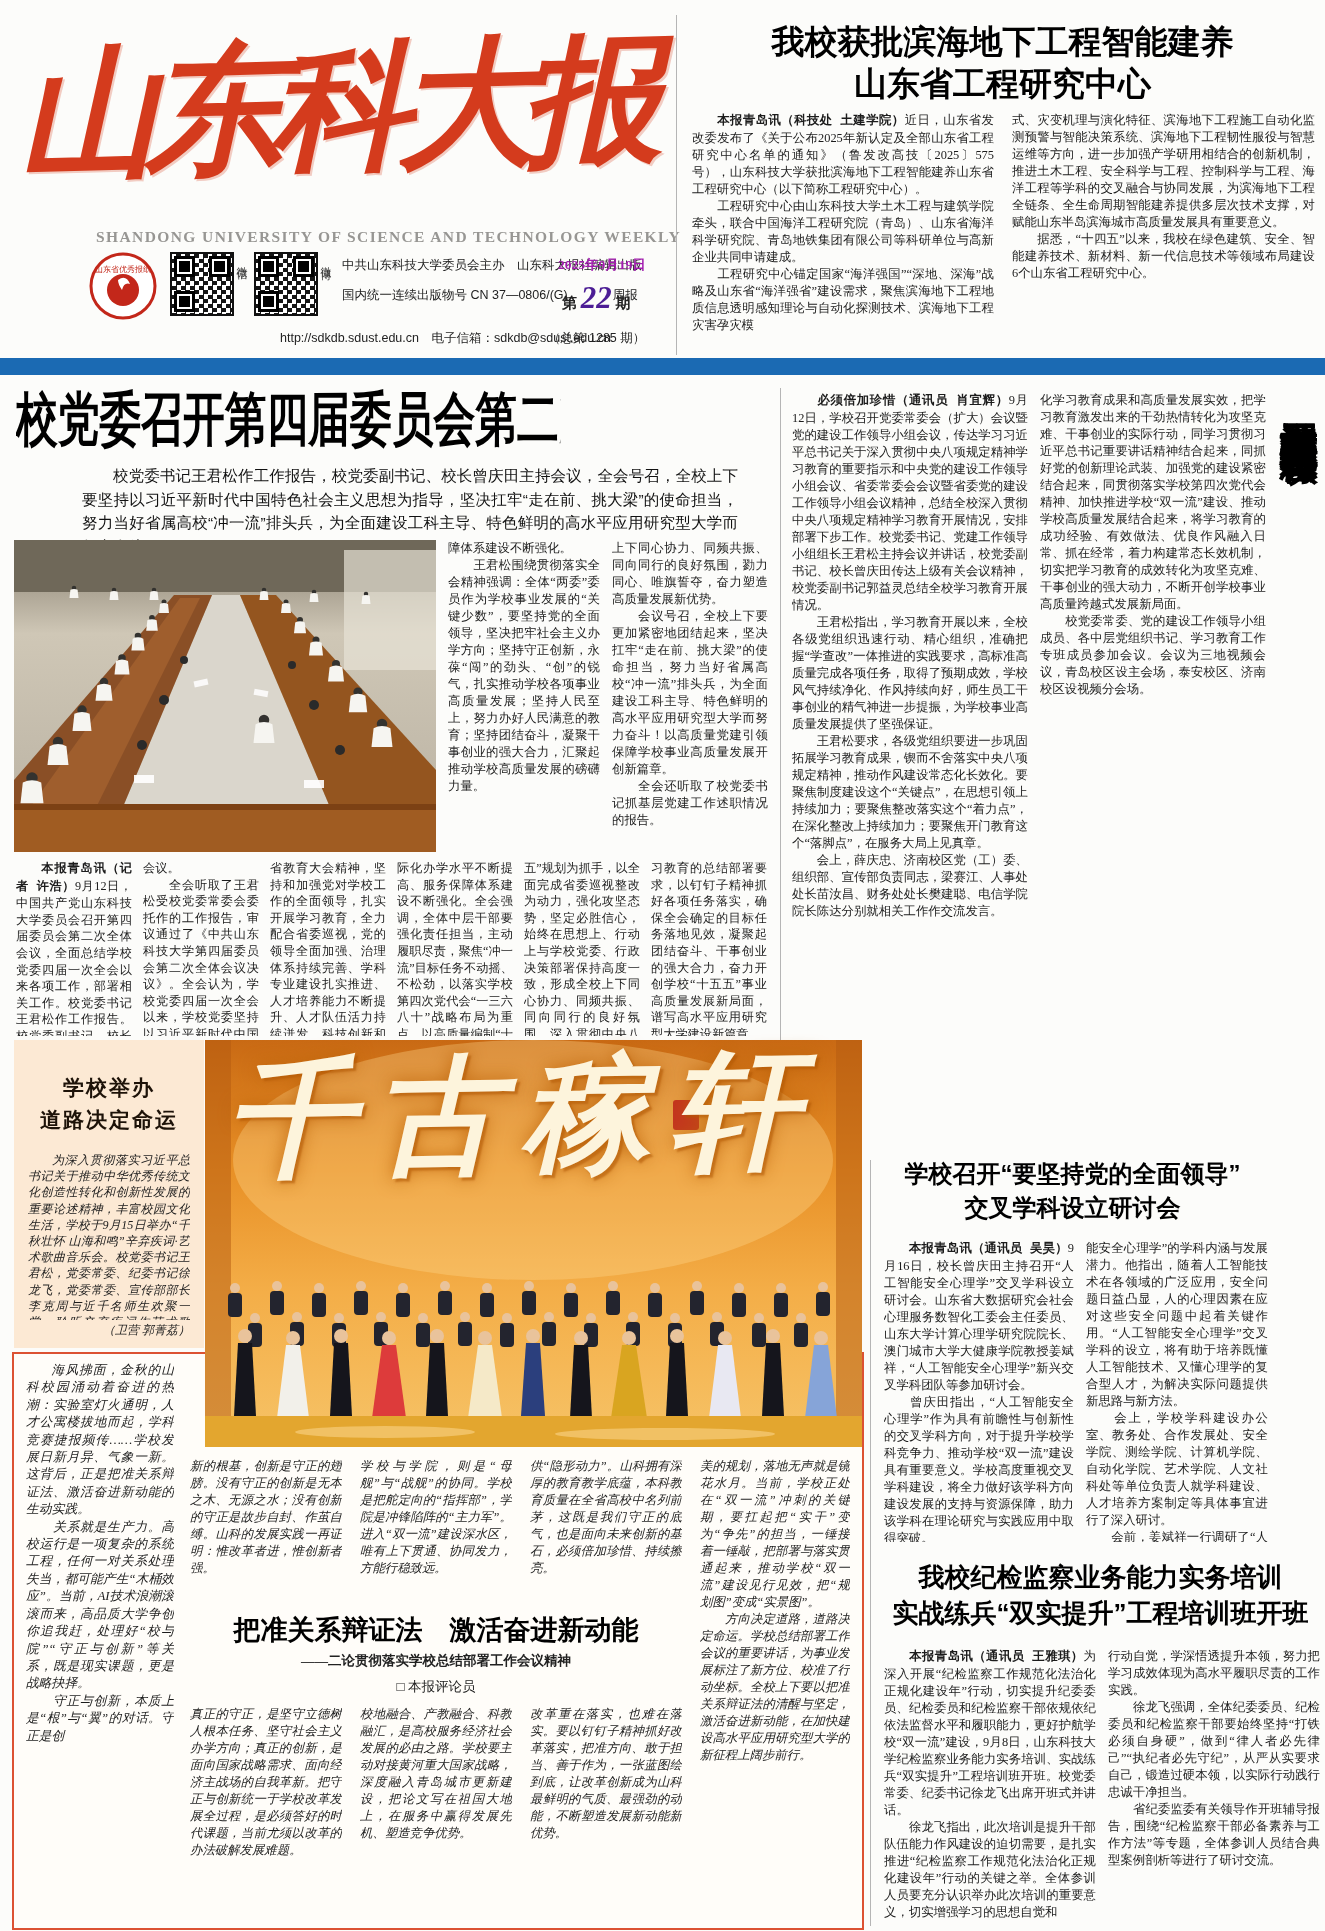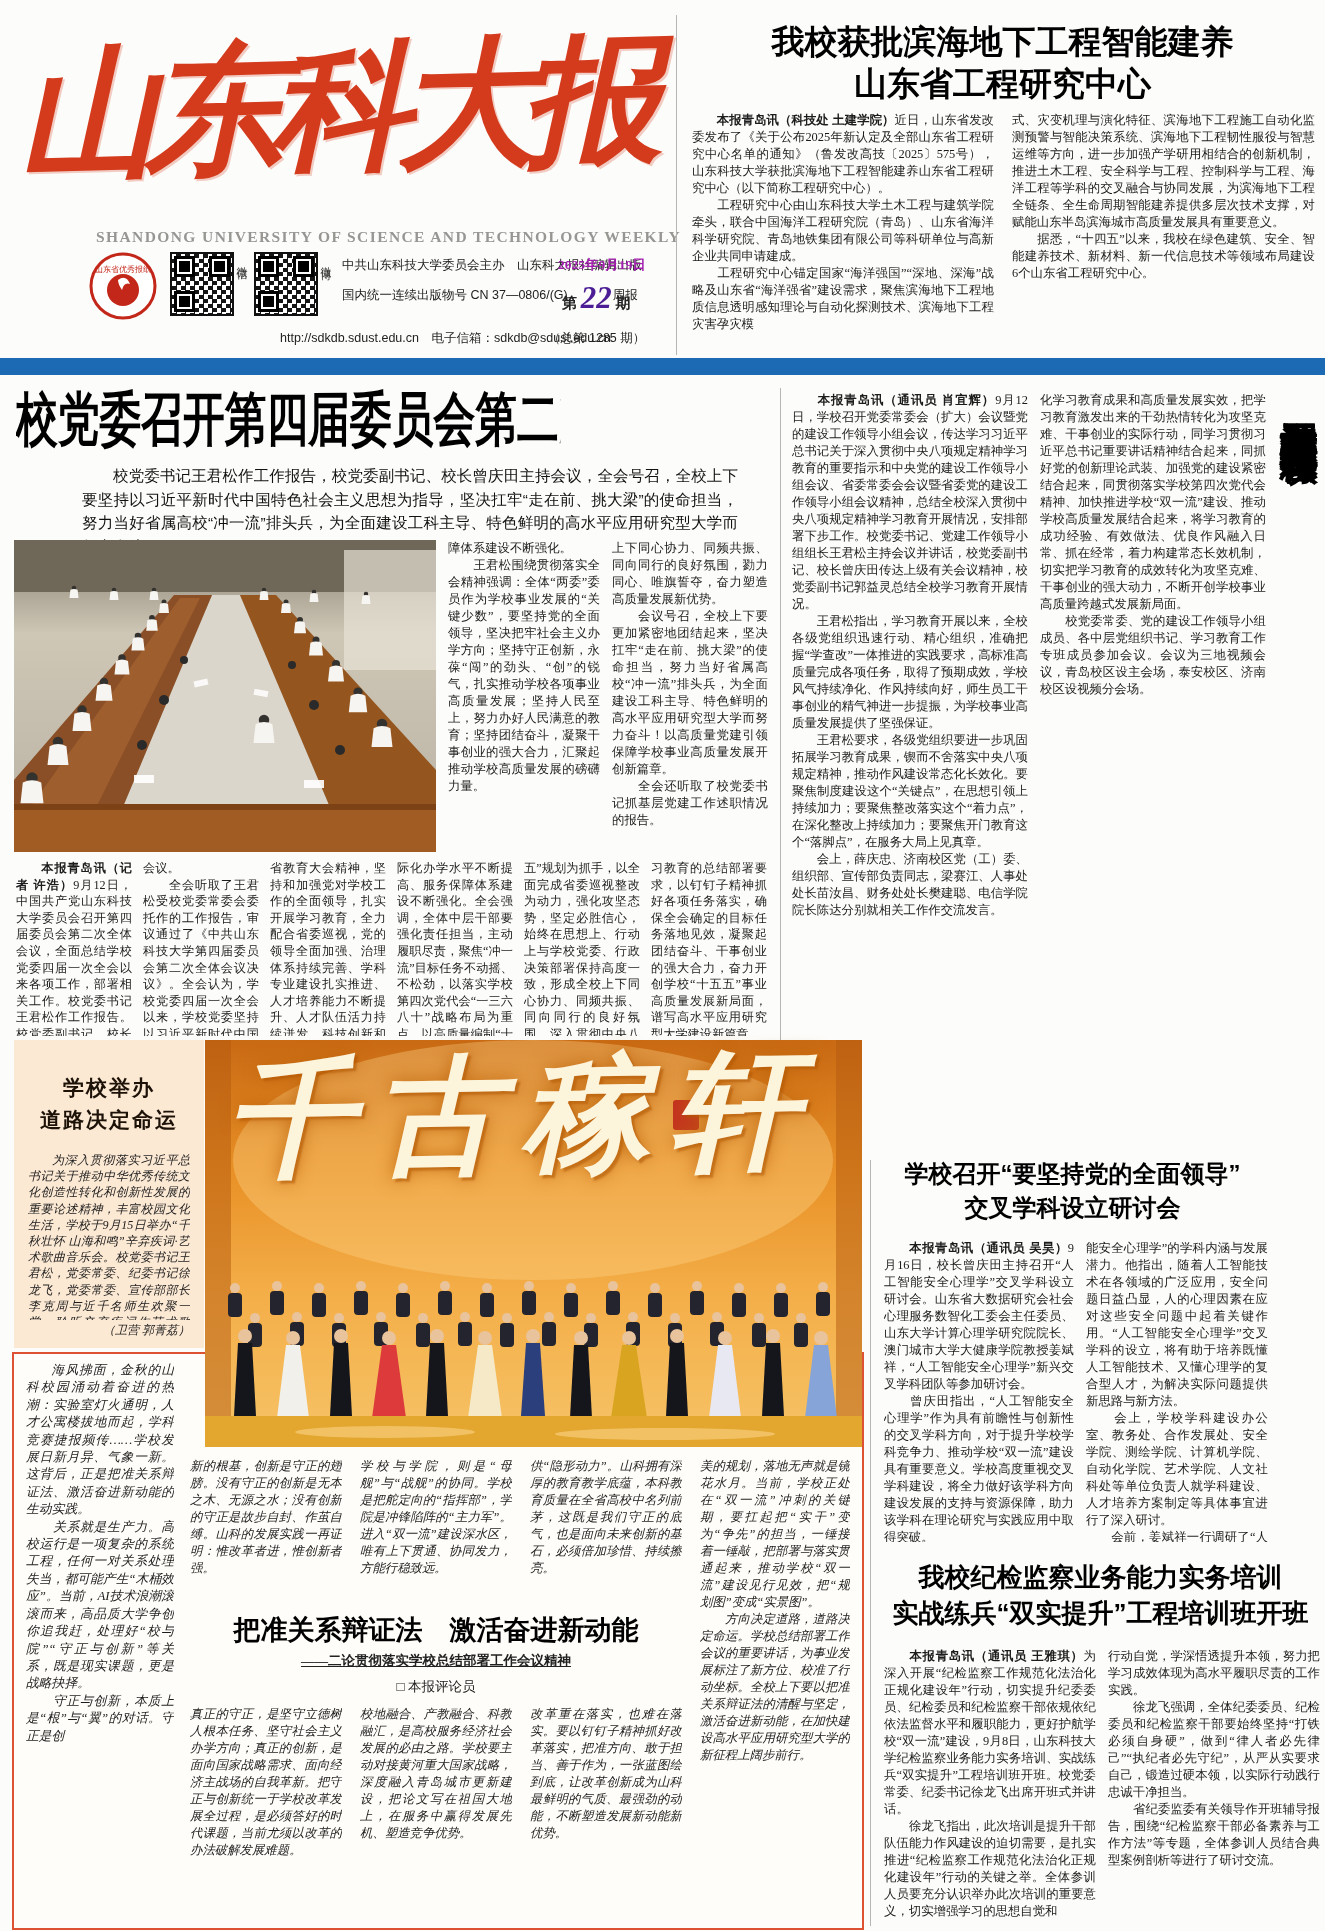--- a/index.html
+++ b/index.html
@@ -1,21 +1,21 @@
 <!DOCTYPE html>
 <html><head>
 <meta charset="utf-8">
 <style>
   html,body{margin:0;padding:0;background:#e8e8e8;}
   #page{position:relative;width:1325px;height:1931px;background:#fcfcfa;overflow:hidden;
         font-family:"Liberation Serif",serif;color:#1c1c1c;margin:0 auto;}
   .abs{position:absolute;}
   .sans{font-family:"Liberation Sans",sans-serif;}
   .col{text-align:justify;overflow:hidden;line-height:17px;font-size:12.4px;white-space:pre-line;}
-  .byline{font-weight:bold;font-family:Liberation Sans, sans-serif;}
+  .byline{font-weight:bold;font-family:Liberation Mono, monospace;}
   .vline{position:absolute;width:1px;background:#b5b5b5;}
   
   .m-title{left:18px;top:0px;width:655px;height:220px;font-size:140px;line-height:215px;
            color:#d43b1d;font-weight:900;font-style:italic;letter-spacing:-14px;
            transform:rotate(-1.5deg);white-space:nowrap;text-shadow:2px 2px 0 rgba(212,59,29,.25);}
   .m-en{left:96px;top:228px;width:580px;font-size:15.5px;color:#979693;font-weight:bold;
         letter-spacing:1.4px;white-space:nowrap;}
   .emblem{left:88px;top:250px;width:70px;height:72px;}
   .qr{position:absolute;width:60px;height:60px;background:repeating-conic-gradient(#151515 0% 25%,#fff 0% 50%);
       background-size:9px 9px;border:2px solid #111;}
@@ -172,21 +172,21 @@
   <div class="abs col" style="left:16px;top:860px;width:116px;height:176px;font-size:12.2px;line-height:16.6px;"><span style="display:inline-block;width:2em;"></span><span class="byline">本报青岛讯（记者 许浩）</span><span>9月12日，中国共产党山东科技大学委员会召开第四届委员会第二次全体会议，全面总结学校党委四届一次全会以来各项工作，部署相关工作。校党委书记王君松作工作报告。校党委副书记、校长曾庆田主持会议。校党委委员出席会议，纪委委员列席</span></div>
   <div class="abs col" style="left:143px;top:860px;width:116px;height:176px;font-size:12.2px;line-height:16.6px;">会议。
 　　全会听取了王君松受校党委常委会委托作的工作报告，审议通过了《中共山东科技大学第四届委员会第二次全体会议决议》。全会认为，学校党委四届一次全会以来，学校党委坚持以习近平新时代中国特色社会主义思想为指导，全面落实全国、全</div>
   <div class="abs col" style="left:270px;top:860px;width:116px;height:176px;font-size:12.2px;line-height:16.6px;">省教育大会精神，坚持和加强党对学校工作的全面领导，扎实开展学习教育，全力配合省委巡视，党的领导全面加强、治理体系持续完善、学科专业建设扎实推进、人才培养能力不断提升、人才队伍活力持续迸发、科技创新和社会服务能力持续提升、国</div>
   <div class="abs col" style="left:397px;top:860px;width:116px;height:176px;font-size:12.2px;line-height:16.6px;">际化办学水平不断提高、服务保障体系建设不断强化。全会强调，全体中层干部要强化责任担当，主动履职尽责，聚焦“冲一流”目标任务不动摇、不松劲，以落实学校第四次党代会“一三六八十”战略布局为重点，以高质量编制“十五</div>
   <div class="abs col" style="left:524px;top:860px;width:116px;height:176px;font-size:12.2px;line-height:16.6px;">五”规划为抓手，以全面完成省委巡视整改为动力，强化攻坚态势，坚定必胜信心，始终在思想上、行动上与学校党委、行政决策部署保持高度一致，形成全校上下同心协力、同频共振、同向同行的良好氛围，深入贯彻中央八项规定精神学</div>
   <div class="abs col" style="left:651px;top:860px;width:116px;height:176px;font-size:12.2px;line-height:16.6px;">习教育的总结部署要求，以钉钉子精神抓好各项任务落实，确保全会确定的目标任务落地见效，凝聚起团结奋斗、干事创业的强大合力，奋力开创学校“十五五”事业高质量发展新局面，谱写高水平应用研究型大学建设新篇章。</div>
 
   <div class="vline" style="left:780px;top:388px;height:760px;"></div>
 
-  <div class="abs col" style="left:792px;top:392px;width:236px;height:756px;"><span style="display:inline-block;width:2em;"></span><span class="byline">本报青岛讯（通讯员 肖宜辉）</span><span>9月12日，学校召开党委常委会（扩大）会议暨党的建设工作领导小组会议，传达学习习近平总书记关于深入贯彻中央八项规定精神学习教育的重要指示和中央党的建设工作领导小组会议、省委常委会会议暨省委党的建设工作领导小组会议精神，总结全校深入贯彻中央八项规定精神学习教育开展情况，安排部署下步工作。校党委书记、党建工作领导小组组长王君松主持会议并讲话，校党委副书记、校长曾庆田传达上级有关会议精神，校党委副书记郭益灵总结全校学习教育开展情况。
+  <div class="abs col" style="left:792px;top:392px;width:236px;height:756px;"><span style="display:inline-block;width:2em;"></span><span class="byline">必须倍加珍惜（通讯员 肖宜辉）</span><span>9月12日，学校召开党委常委会（扩大）会议暨党的建设工作领导小组会议，传达学习习近平总书记关于深入贯彻中央八项规定精神学习教育的重要指示和中央党的建设工作领导小组会议、省委常委会会议暨省委党的建设工作领导小组会议精神，总结全校深入贯彻中央八项规定精神学习教育开展情况，安排部署下步工作。校党委书记、党建工作领导小组组长王君松主持会议并讲话，校党委副书记、校长曾庆田传达上级有关会议精神，校党委副书记郭益灵总结全校学习教育开展情况。
 　　王君松指出，学习教育开展以来，全校各级党组织迅速行动、精心组织，准确把握“学查改”一体推进的实践要求，高标准高质量完成各项任务，取得了预期成效，学校风气持续净化、作风持续向好，师生员工干事创业的精气神进一步提振，为学校事业高质量发展提供了坚强保证。
 　　王君松要求，各级党组织要进一步巩固拓展学习教育成果，锲而不舍落实中央八项规定精神，推动作风建设常态化长效化。要聚焦制度建设这个“关键点”，在思想引领上持续加力；要聚焦整改落实这个“着力点”，在深化整改上持续加力；要聚焦开门教育这个“落脚点”，在服务大局上见真章。
 　　会上，薛庆忠、济南校区党（工）委、组织部、宣传部负责同志，梁赛江、人事处处长苗汝昌、财务处处长樊建聪、电信学院院长陈达分别就相关工作作交流发言。</span></div>
   <div class="abs col" style="left:1040px;top:392px;width:226px;height:756px;">化学习教育成果和高质量发展实效，把学习教育激发出来的干劲热情转化为攻坚克难、干事创业的实际行动，同学习贯彻习近平总书记重要讲话精神结合起来，同抓好党的创新理论武装、加强党的建设紧密结合起来，同贯彻落实学校第四次党代会精神、加快推进学校“双一流”建设、推动学校高质量发展结合起来，将学习教育的成功经验、有效做法、优良作风融入日常、抓在经常，着力构建常态长效机制，切实把学习教育的成效转化为攻坚克难、干事创业的强大动力，不断开创学校事业高质量跨越式发展新局面。
 　　校党委常委、党的建设工作领导小组成员、各中层党组织书记、学习教育工作专班成员参加会议。会议为三地视频会议，青岛校区设主会场，泰安校区、济南校区设视频分会场。</div>
   <div class="abs vheadline">学校召开深入贯彻中央八项规定精神学习教育总结会议</div>
 
   <div class="abs concert-box">
     <div class="abs c-head" style="left:0;top:34px;width:190px;">学校举办</div>
     <div class="abs c-head" style="left:0;top:66px;width:190px;">道路决定命运</div>
@@ -306,21 +306,21 @@
   <div class="abs edit-box"></div>
   <div class="abs col kai" style="left:26px;top:1362px;width:148px;height:554px;font-size:12.8px;line-height:17.4px;text-indent:2em;">海风拂面，金秋的山科校园涌动着奋进的热潮：实验室灯火通明，人才公寓楼拔地而起，学科竞赛捷报频传……学校发展日新月异、气象一新。这背后，正是把准关系辩证法、激活奋进新动能的生动实践。
 　　关系就是生产力。高校运行是一项复杂的系统工程，任何一对关系处理失当，都可能产生“木桶效应”。当前，AI技术浪潮滚滚而来，高品质大学争创你追我赶，处理好“校与院”“守正与创新”等关系，既是现实课题，更是战略抉择。
 　　守正与创新，本质上是“根”与“翼”的对话。守正是创</div>
 
   <div class="abs col kai" style="left:190px;top:1458px;width:152px;height:146px;">新的根基，创新是守正的翅膀。没有守正的创新是无本之木、无源之水；没有创新的守正是故步自封、作茧自缚。山科的发展实践一再证明：惟改革者进，惟创新者强。</div>
   <div class="abs col kai" style="left:360px;top:1458px;width:152px;height:146px;">学校与学院，则是“母舰”与“战舰”的协同。学校是把舵定向的“指挥部”，学院是冲锋陷阵的“主力军”。进入“双一流”建设深水区，唯有上下贯通、协同发力，方能行稳致远。</div>
   <div class="abs col kai" style="left:530px;top:1458px;width:152px;height:146px;">供“隐形动力”。山科拥有深厚的教育教学底蕴，本科教育质量在全省高校中名列前茅，这既是我们守正的底气，也是面向未来创新的基石，必须倍加珍惜、持续擦亮。</div>
 
   <div class="abs etitle sans" style="left:190px;top:1612px;width:492px;">把准关系辩证法　激活奋进新动能</div>
-  <div class="abs esub" style="left:190px;top:1652px;width:492px;font-weight:bold;text-decoration:underline;">——二论贯彻落实学校总结部署工作会议精神</div>
+  <div class="abs esub" style="left:190px;top:1652px;width:492px;font-weight:bold;">——二论贯彻落实学校总结部署工作会议精神</div>
   <div class="abs esub" style="left:190px;top:1678px;width:492px;">□ 本报评论员</div>
 
   <div class="abs col kai" style="left:190px;top:1706px;width:152px;height:212px;">真正的守正，是坚守立德树人根本任务、坚守社会主义办学方向；真正的创新，是面向国家战略需求、面向经济主战场的自我革新。把守正与创新统一于学校改革发展全过程，是必须答好的时代课题，当前尤须以改革的办法破解发展难题。</div>
   <div class="abs col kai" style="left:360px;top:1706px;width:152px;height:212px;">校地融合、产教融合、科教融汇，是高校服务经济社会发展的必由之路。学校要主动对接黄河重大国家战略，深度融入青岛城市更新建设，把论文写在祖国大地上，在服务中赢得发展先机、塑造竞争优势。</div>
   <div class="abs col kai" style="left:530px;top:1706px;width:152px;height:212px;">改革重在落实，也难在落实。要以钉钉子精神抓好改革落实，把准方向、敢于担当、善于作为，一张蓝图绘到底，让改革创新成为山科最鲜明的气质、最强劲的动能，不断塑造发展新动能新优势。</div>
   <div class="abs col kai" style="left:700px;top:1458px;width:150px;height:460px;">美的规划，落地无声就是镜花水月。当前，学校正处在“双一流”冲刺的关键期，要扛起把“实干”变为“争先”的担当，一锤接着一锤敲，把部署与落实贯通起来，推动学校“双一流”建设见行见效，把“规划图”变成“实景图”。
 　　方向决定道路，道路决定命运。学校总结部署工作会议的重要讲话，为事业发展标注了新方位、校准了行动坐标。全校上下要以把准关系辩证法的清醒与坚定，激活奋进新动能，在加快建设高水平应用研究型大学的新征程上阔步前行。</div>
 
   <div class="vline" style="left:870px;top:1160px;height:766px;"></div>
 

